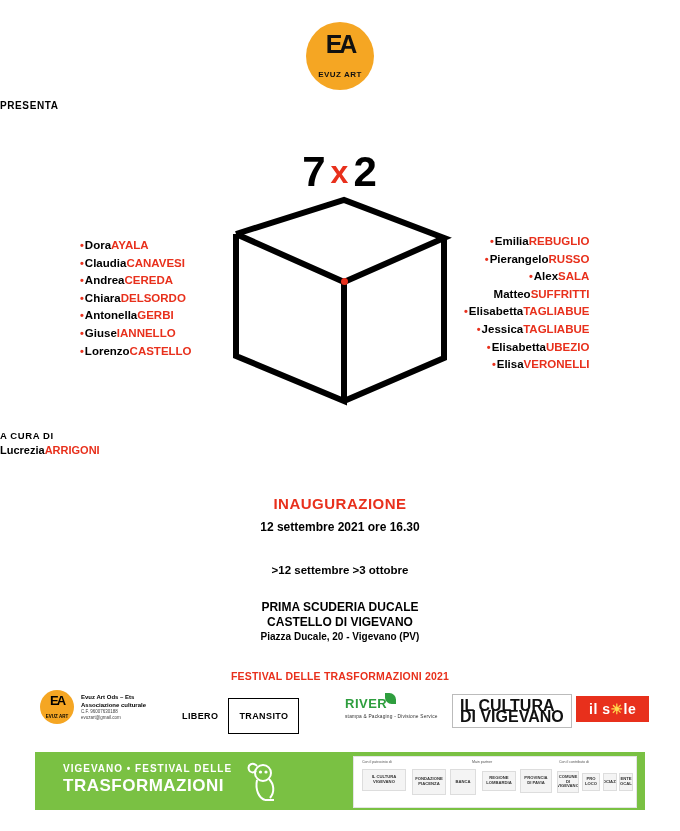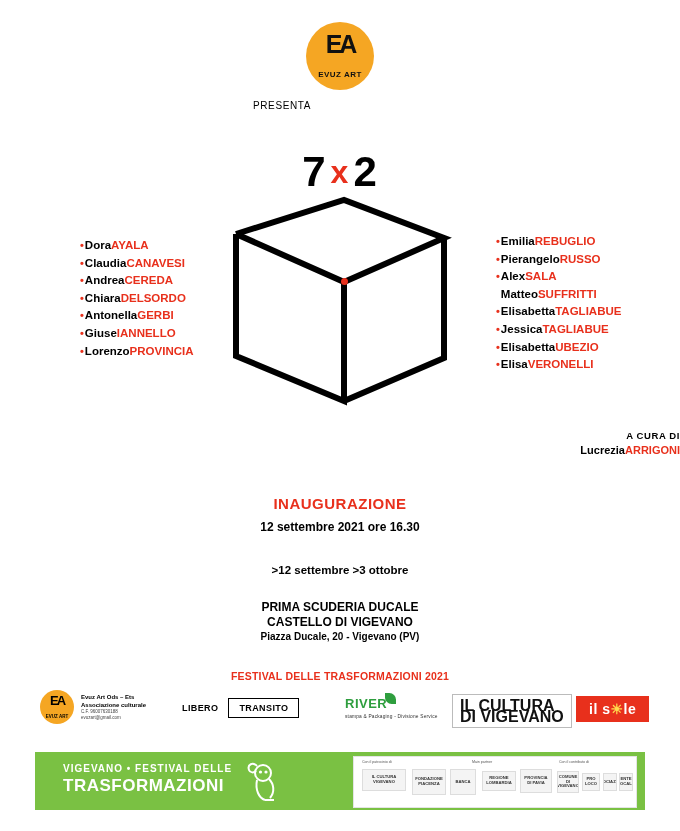--- a/index.html
+++ b/index.html
@@ -58,23 +58,23 @@
     font-size: 8px;
     font-weight: bold;
     color: #111;
     letter-spacing: 0.5px;
   }
   .presenta {
     position: absolute;
     top: 100px;
     left: 0;
     width: 564px;
-    text-align: center;
+    text-align: left;
     font-size: 10px;
-    font-weight: normal;
+    font-weight: bold;
     letter-spacing: 0.6px;
   }
 
   
   .title {
     position: absolute;
     top: 148px;
     left: 0;
     width: 680px;
     text-align: center;
@@ -114,22 +114,22 @@
     font-weight: bold;
     line-height: 17.6px;
   }
   .names.left {
     top: 237px;
     left: 80px;
     text-align: left;
   }
   .names.right {
     top: 233px;
-    left: 496px;
-    text-align: left;
+    left: 464px;
+    text-align: right;
   }
   .name-row {
     white-space: nowrap;
   }
   .bullet {
     color: #e8301c;
     font-size: 11px;
     margin-right: 1px;
   }
   .bullet.hidden {
@@ -138,21 +138,21 @@
   .sur {
     color: #e8301c;
   }
 
   
   .curator {
     position: absolute;
     top: 430px;
     left: 0;
     width: 680px;
-    text-align: right;
+    text-align: left;
   }
   .curator .line1 {
     font-size: 9.5px;
     font-weight: bold;
     letter-spacing: 0.6px;
   }
   .curator .line2 {
     font-size: 11px;
     font-weight: bold;
     margin-top: 3px;
@@ -252,21 +252,21 @@
   }
   .libero {
     font-size: 9px;
     font-weight: bold;
     letter-spacing: 0.4px;
   }
   .transito-box {
     border: 1px solid #000;
     font-size: 9px;
     font-weight: bold;
-    padding: 4px 10px;
+    padding: 12px 10px;
     letter-spacing: 0.4px;
   }
   .river-name {
     font-size: 13px;
     font-weight: bold;
     color: #2e9e3e;
     letter-spacing: 0.5px;
     line-height: 1;
   }
   .river-sub {
@@ -398,21 +398,21 @@
     <div class="cube-dot"></div>
   </div>
 
   <div class="names left">
     <div class="name-row"><span class="bullet">•</span><span>Dora</span><span class="sur">AYALA</span></div>
     <div class="name-row"><span class="bullet">•</span><span>Claudia</span><span class="sur">CANAVESI</span></div>
     <div class="name-row"><span class="bullet">•</span><span>Andrea</span><span class="sur">CEREDA</span></div>
     <div class="name-row"><span class="bullet">•</span><span>Chiara</span><span class="sur">DELSORDO</span></div>
     <div class="name-row"><span class="bullet">•</span><span>Antonella</span><span class="sur">GERBI</span></div>
     <div class="name-row"><span class="bullet">•</span><span>Giuse</span><span class="sur">IANNELLO</span></div>
-    <div class="name-row"><span class="bullet">•</span><span>Lorenzo</span><span class="sur">PROVINCIA</span></div>
+    <div class="name-row"><span class="bullet">•</span><span>Lorenzo</span><span class="sur">CASTELLO</span></div>
   </div>
 
   <div class="names right">
     <div class="name-row"><span class="bullet">•</span><span>Emilia</span><span class="sur">REBUGLIO</span></div>
     <div class="name-row"><span class="bullet">•</span><span>Pierangelo</span><span class="sur">RUSSO</span></div>
     <div class="name-row"><span class="bullet">•</span><span>Alex</span><span class="sur">SALA</span></div>
     <div class="name-row"><span class="bullet hidden">•</span><span>Matteo</span><span class="sur">SUFFRITTI</span></div>
     <div class="name-row"><span class="bullet">•</span><span>Elisabetta</span><span class="sur">TAGLIABUE</span></div>
     <div class="name-row"><span class="bullet">•</span><span>Jessica</span><span class="sur">TAGLIABUE</span></div>
     <div class="name-row"><span class="bullet">•</span><span>Elisabetta</span><span class="sur">UBEZIO</span></div>

